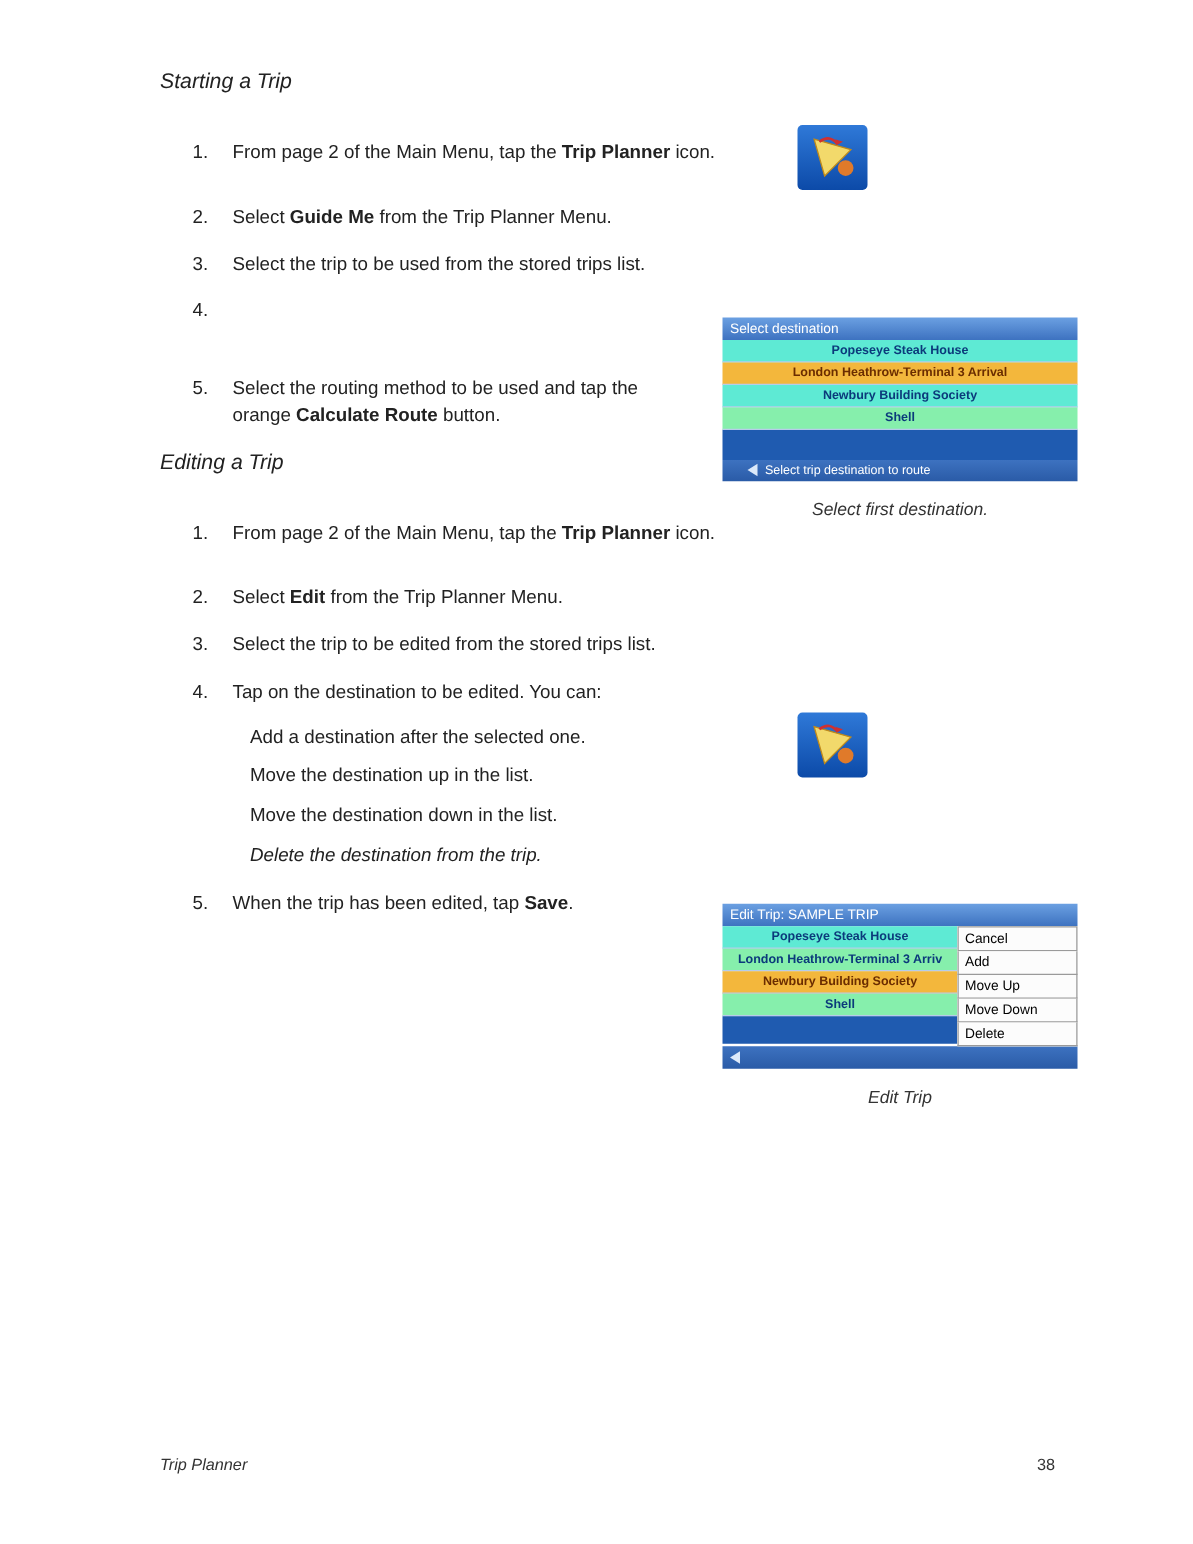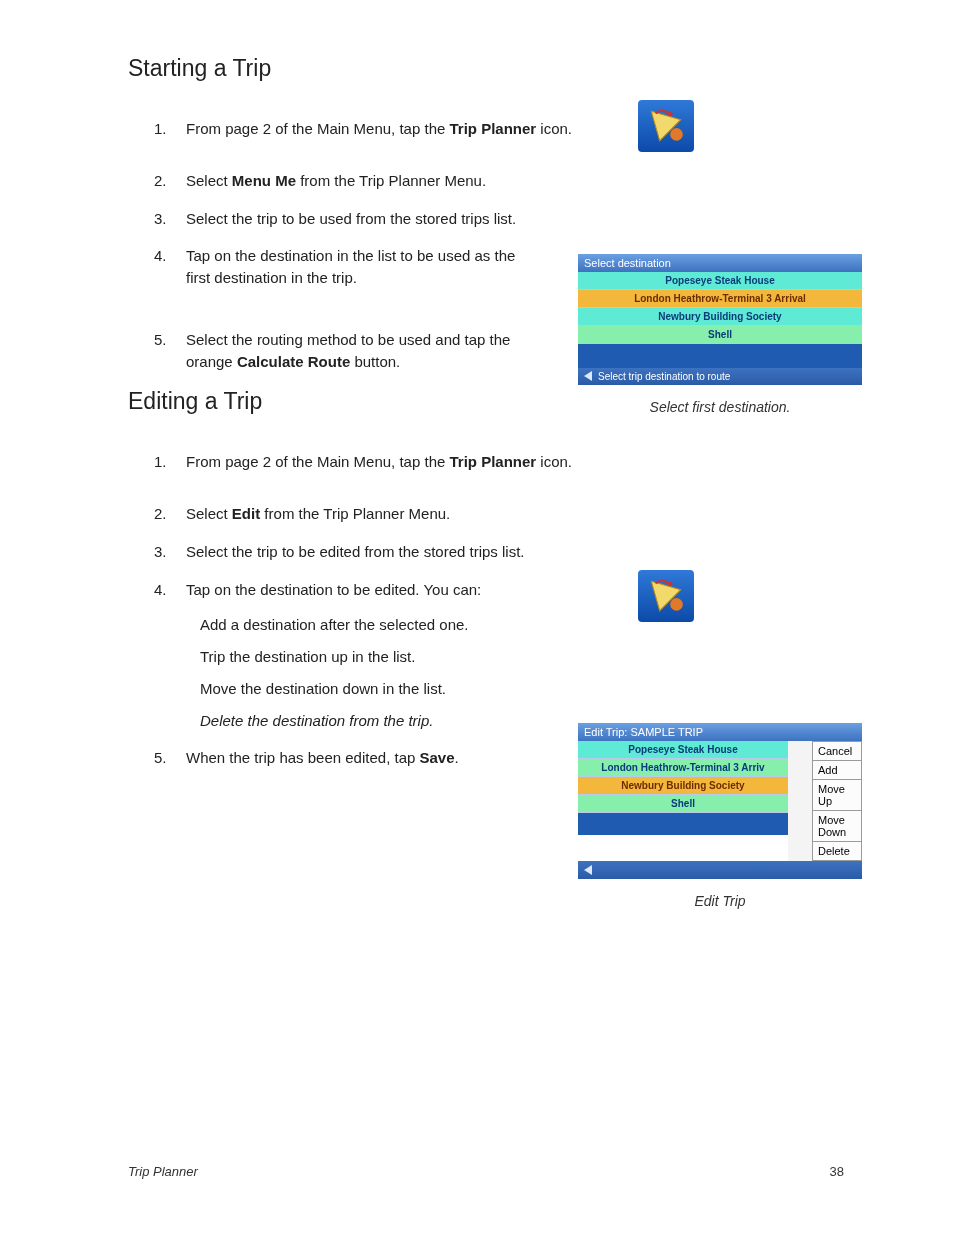--- a/index.html
+++ b/index.html
@@ -8,21 +8,22 @@
     background: #fff;
     width: 954px;
     height: 1235px;
     position: relative;
     color: #222;
   }
   .page {
     padding: 55px 110px 0 128px;
   }
   .section-title {
-    font-size: 23px;
+    font-style: italic;
+    font-size: 17px;
     margin-bottom: 36px;
     font-weight: normal;
   }
   .ol { list-style: none; }
   .li {
     display: flex;
     margin-bottom: 16px;
     font-size: 15px;
     line-height: 1.45;
   }
@@ -66,38 +67,37 @@
     border-bottom:1px solid #b7ccea;
     font-weight:bold;
     font-size:10px;
   }
   .r-light { background:#5eead4; }
   .r-lighter { background:#86efac; }
   .r-orange { background:#f3b73c; color:#6b2d00; }
   .shot-blank { background:#1f5bb0; height:24px; }
   .shot-ftr {
     background: linear-gradient(#3d72c0,#2a5ba7);
-    color:#fff; padding:3px 6px; display:flex; align-items:flex-start; gap:6px;
+    color:#fff; padding:3px 20px; display:flex; align-items:flex-start; gap:6px;
     font-size:10px;
   }
   .back-tri {
     width:0;height:0;border-top:5px solid transparent;border-bottom:5px solid transparent;border-right:8px solid #dce9fa;
   }
   .caption { text-align:center; font-style:italic; font-size:14px; color:#333; margin-top:14px; }
 
   #sect2 { }
 
   
   #shot2 { left: 578px; top: 723px; }
   .shot2-body { display:flex; }
   .shot2-left { flex:1; }
   .menu {
-    width:74px;
+    width:96px;
     background:#f4f4f4;
-    padding-left:24px;
   }
   .menu div {
     border:1px solid #9a9a9a;
     border-top:none;
     padding:3px 5px;
     font-size:11px;
     color:#000;
     background:#fcfcfc;
   }
   .menu div:first-child { border-top:1px solid #9a9a9a; }
@@ -122,29 +122,28 @@
 
 <div class="page">
   <h2 class="section-title">Starting a Trip</h2>
   <ol class="ol">
     <li class="li">
         <span class="num">1.</span>
       <span class="txt"><span>From page 2 of the Main Menu, tap the </span><span class="b">Trip Planner</span><span> icon.</span></span>
       </li>
     <li class="li" style="margin-top:30px;">
         <span class="num">2.</span>
-      <span class="txt"><span>Select </span><span class="b">Menu Me</span><span> from the Trip Planner Menu.</span></span>
+      <span class="txt"><span>Select </span><span class="b">Guide Me</span><span> from the Trip Planner Menu.</span></span>
       </li>
     <li class="li">
         <span class="num">3.</span>
       <span class="txt">Select the trip to be used from the stored trips list.</span>
       </li>
     <li class="li step-wrap">
         <span class="num">4.</span>
-      <span class="txt step-left">Tap on the destination in the list to be used as the first destination in the trip.</span>
         <span class="step-right"></span>
       </li>
     <li class="li step-wrap" style="margin-top:40px;">
         <span class="num">5.</span>
       <span class="txt step-left"><span>Select the routing method to be used and tap the orange </span><span class="b">Calculate Route</span><span> button.</span></span>
         <span class="step-right"></span>
       </li>
   </ol>
 
   <h2 id="sect2" class="section-title">Editing a Trip</h2>
@@ -159,21 +158,21 @@
       </li>
     <li class="li">
         <span class="num">3.</span>
       <span class="txt">Select the trip to be edited from the stored trips list.</span>
       </li>
     <li class="li step-wrap">
         <span class="num">4.</span>
       <span class="txt step-left">
         <span>Tap on the destination to be edited. You can:</span>
         <div class="sub" style="padding-left:14px;">Add a destination after the selected one.</div>
-        <div class="sub" style="padding-left:14px;">Trip the destination up in the list.</div>
+        <div class="sub" style="padding-left:14px;">Move the destination up in the list.</div>
         <div class="sub" style="padding-left:14px;">Move the destination down in the list.</div>
         <div class="sub" style="padding-left:14px;font-style:italic;">Delete the destination from the trip.</div>
       </span>
         <span class="step-right"></span>
       </li>
     <li class="li">
         <span class="num">5.</span>
       <span class="txt"><span>When the trip has been edited, tap </span><span class="b">Save</span><span>.</span></span>
       </li>
   </ol>

